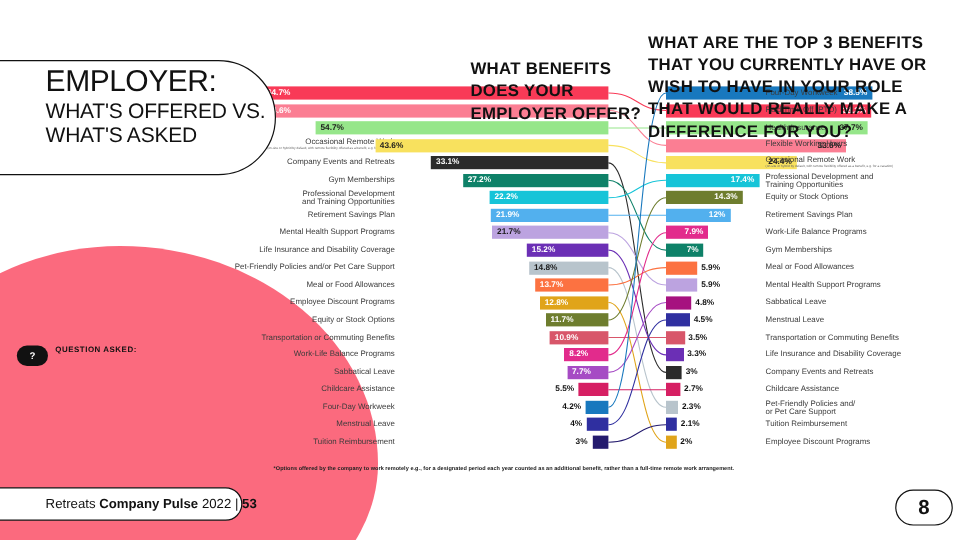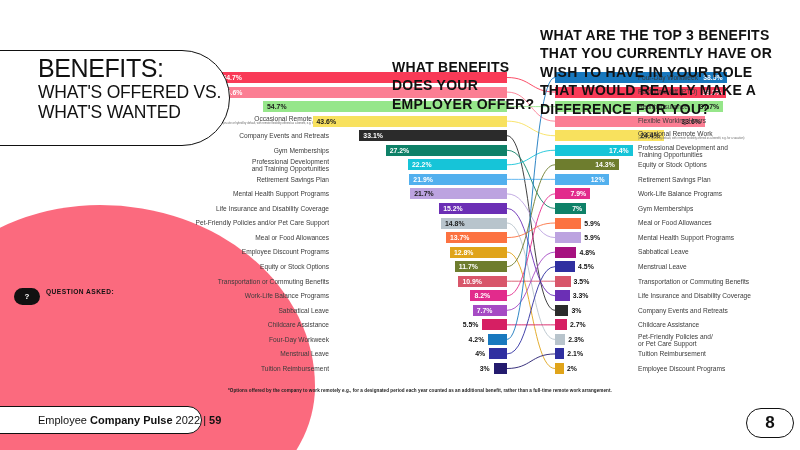--- a/index.html
+++ b/index.html
@@ -81,21 +81,21 @@
     display: flex; align-items: center; justify-content: center;
     font-size: 17px; font-weight: bold; color: #111;
   }
 
   
   .hdr {
     position: absolute; z-index: 3;
     font-size: 14px; font-weight: bold; letter-spacing: .25px;
     line-height: 1.32; color: #111; text-transform: uppercase;
   }
-  #hdr-left  { left: 392px; top: 58px;  width: 145px; }
+  #hdr-left  { left: 392px; top: 48px;  width: 145px; }
   #hdr-right { left: 540px; top: 26px;  width: 250px; }
 
   
   #chart { position: absolute; left: 0; top: 0; width: 800px; height: 450px; z-index: 2; }
 
   
   .l-label {
     position: absolute; right: 0; top: 0;
     font-size: 6.6px; color: #3b3b3b; white-space: nowrap;
     line-height: 1.08;
@@ -312,39 +312,39 @@
       <div class="r-bar" style="left: 555px; top: 348.45px; width: 9.366px; background: rgb(47, 47, 160);"></div>
       <div class="r-val-out" style="left: 567.366px; top: 348.45px;">2.1%</div>
       <div class="r-label" style="left: 638px; top: 350.25px;">Tuition Reimbursement</div>
       <div class="r-bar" style="left: 555px; top: 363px; width: 8.92px; background: rgb(224, 164, 26);"></div>
       <div class="r-val-out" style="left: 566.92px; top: 363px;">2%</div>
       <div class="r-label" style="left: 638px; top: 364.8px;">Employee Discount Programs</div>
     </div>
 
   <div class="title-pill"></div>
   <div class="title-text">
-    <div class="title-main">BENEFITS:</div>
-    <div class="title-sub">WHAT'S OFFERED VS. WHAT'S WANTED</div>
+    <div class="title-main">EMPLOYER:</div>
+    <div class="title-sub">WHAT'S OFFERED VS. WHAT'S ASKED</div>
   </div>
 
   <div class="hdr" id="hdr-left">WHAT BENEFITS DOES YOUR EMPLOYER OFFER?</div>
   <div class="hdr" id="hdr-right">WHAT ARE THE TOP 3 BENEFITS THAT YOU CURRENTLY HAVE OR WISH TO HAVE IN YOUR ROLE THAT WOULD REALLY MAKE A DIFFERENCE FOR YOU?</div>
 
   <div class="q-wrap">
     <div class="q-badge">?</div>
     <div class="q-body">
       <div class="q-label">QUESTION ASKED:</div>
     </div>
   </div>
 
   <div class="footnote">*Options offered by the company to work remotely e.g., for a designated period each year counted as an additional benefit, rather than a full-time remote work arrangement.</div>
 
   <div class="footer-pill"></div>
   <div class="footer-text">
-    <span>Employee</span>
+    <span>Retreats</span>
     <b>Company Pulse</b>
     <span>2022</span>
     <span>|</span>
-    <b>59</b>
+    <b>53</b>
   </div>
   <div class="logo-pill">8</div>
 
 </div>
 
 </body></html>

